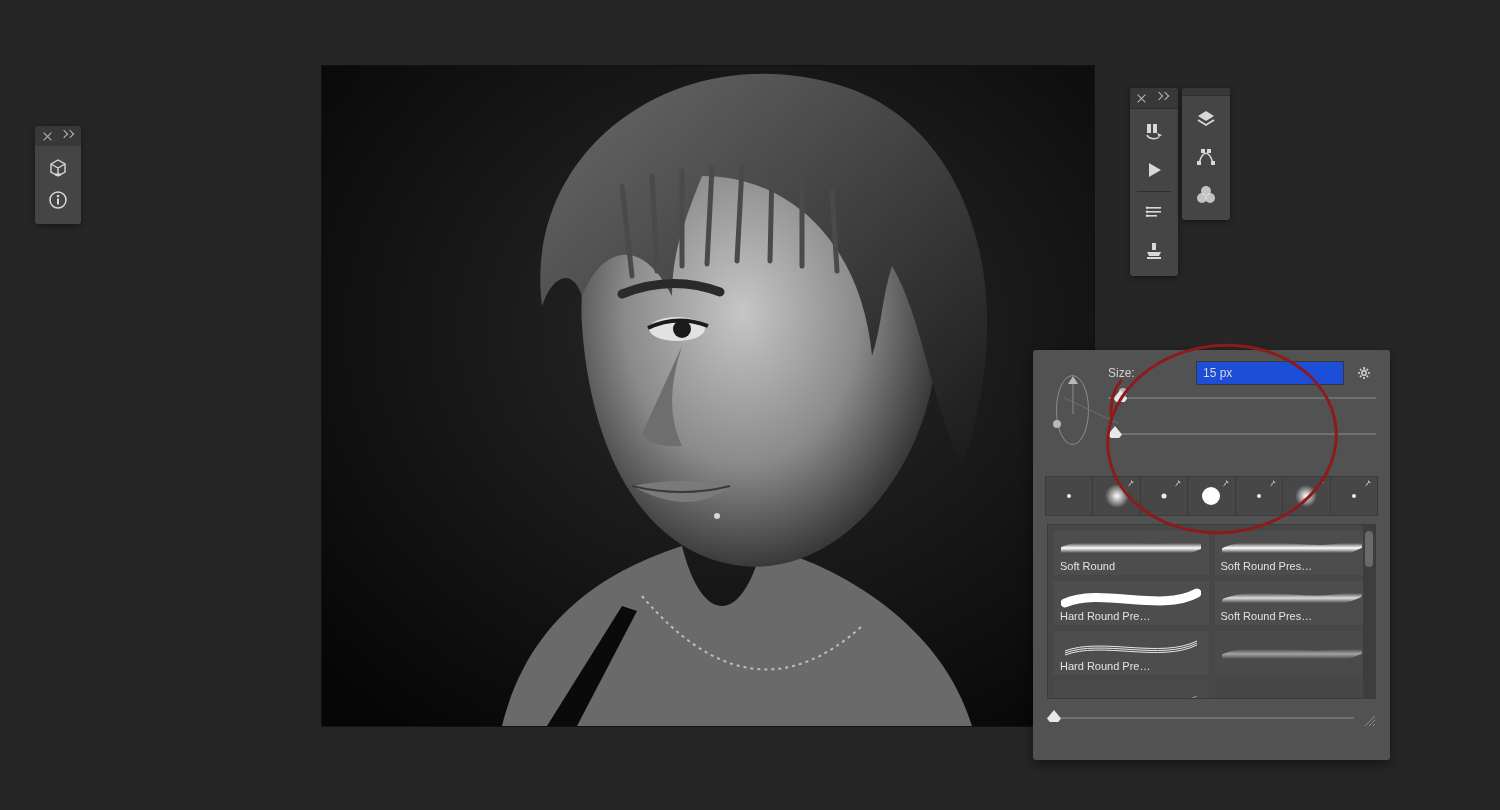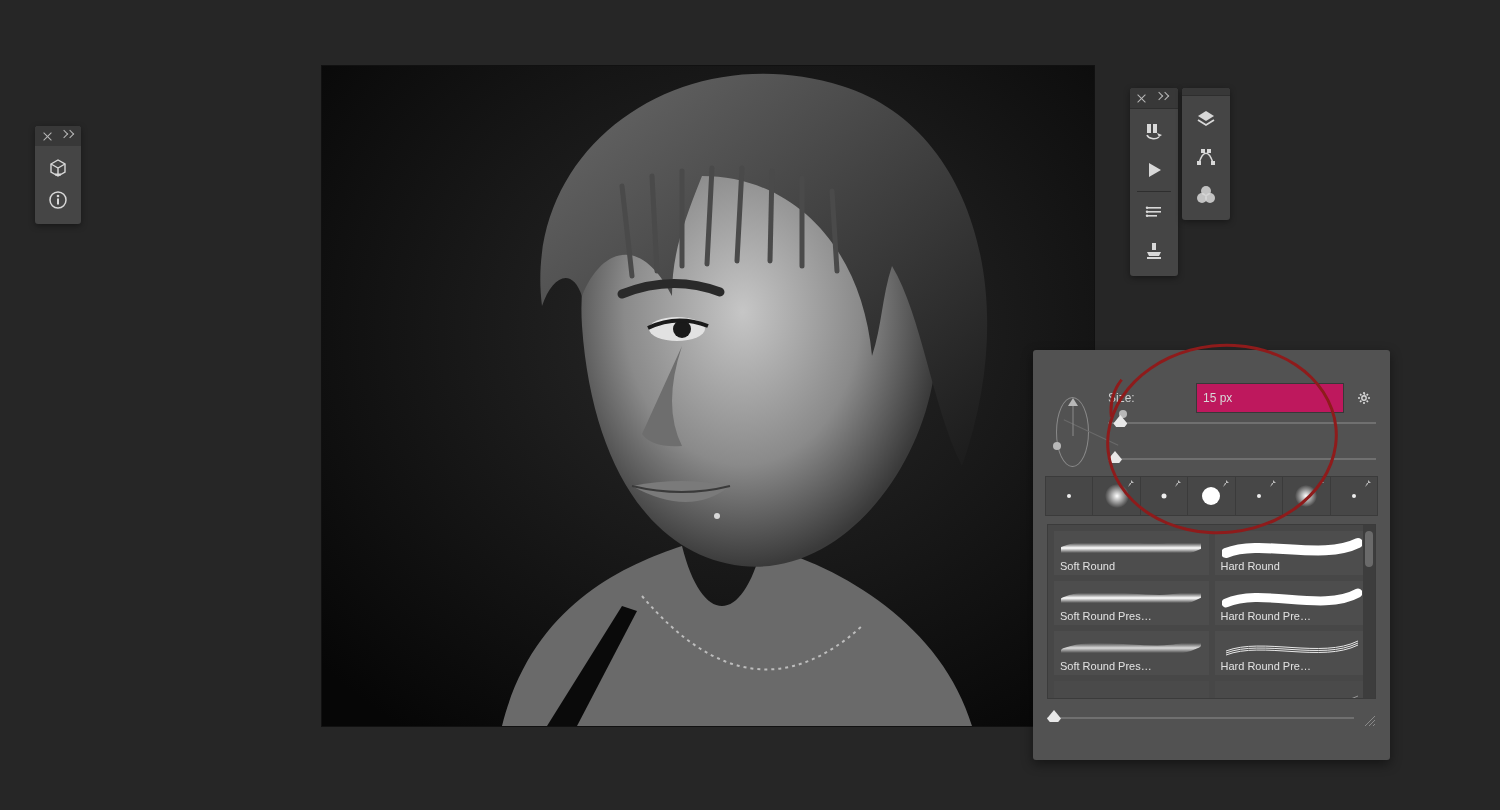--- a/index.html
+++ b/index.html
@@ -27,32 +27,32 @@
   
   .right-dock{position:absolute;left:1130px;top:88px;width:100px;display:flex;gap:4px}
   .dock-col{flex:0 0 48px;background:#454545;border-radius:3px;box-shadow:0 2px 6px rgba(0,0,0,.4);display:flex;flex-direction:column}
   .dock-col .panel-titlebar{padding:0 7px}
   .dock-col .body{display:flex;flex-direction:column;align-items:center;padding:4px 0 6px;border-top:1px solid #2e2e2e}
   .dock-btn{width:40px;height:38px;display:flex;align-items:center;justify-content:center;color:#d8d8d8}
   .dock-sep{width:34px;height:1px;background:#2e2e2e;margin:2px 0}
 
   
   .brush-panel{position:absolute;left:1033px;top:350px;width:357px;height:410px;background:#525252;border-radius:3px;box-shadow:0 4px 12px rgba(0,0,0,.45);padding:12px 14px 10px}
-  .brush-top{display:flex;align-items:flex-end;gap:14px;height:110px}
+  .brush-top{display:flex;align-items:flex-start;gap:14px;height:110px}
   .angle-picker{width:80px;height:80px;position:relative;margin-top:8px;margin-left:4px}
   .angle-picker .ring{position:absolute;inset:5px;border:1px solid #8a8a8a;border-radius:50%}
   .angle-picker .arrow{position:absolute;left:50%;top:6px;width:0;height:0;border-left:5px solid transparent;border-right:5px solid transparent;border-bottom:8px solid #b8b8b8;transform:translateX(-50%)}
   .angle-picker .stem{position:absolute;left:50%;top:14px;width:1px;height:30px;background:#8a8a8a;transform:translateX(-50%)}
   .angle-picker .cross{position:absolute;left:10px;top:50%;width:60px;height:1px;background:#6a6a6a;transform:rotate(25deg)}
   .angle-picker .dot{position:absolute;width:8px;height:8px;border-radius:50%;background:#b8b8b8}
 
   .brush-fields{flex:1;display:flex;flex-direction:column;gap:5px}
   .field-row{display:flex;align-items:center;gap:10px;height:22px}
   .field-row label{width:78px;font-size:12px;color:#d0d0d0}
-  .num-input{flex:0 0 88px;height:30px;background:#be185d;border:1px solid #383838;color:#d8d8d8;font-size:12px;padding:0 6px;font-family:inherit}
+  .num-input{flex:0 0 88px;height:24px;background:#1d4ed8;border:1px solid #383838;color:#d8d8d8;font-size:12px;padding:0 6px;font-family:inherit}
   .slider{position:relative;height:18px;margin:0 0 4px 0}
   .slider .track{position:absolute;left:0;right:0;top:8px;height:2px;background:#707070}
   .slider .thumb{position:absolute;top:1px;width:14px;height:12px;background:#e8e8e8;clip-path:polygon(50% 0,100% 70%,80% 100%,20% 100%,0 70%)}
   .gear-btn{width:22px;height:22px;display:flex;align-items:center;justify-content:center;color:#d8d8d8;margin-left:auto}
   .newpreset-btn{width:22px;height:22px;display:flex;align-items:center;justify-content:center;color:#d8d8d8;margin-left:auto}
 
   .tip-row{display:flex;gap:0;height:40px;margin:4px -2px 8px -2px;background:#474747;border:1px solid #3b3b3b}
   .tip-cell{flex:1;display:flex;align-items:center;justify-content:center;border-left:1px solid #3b3b3b;position:relative}
   .tip-cell:first-child{border-left:none}
   .pin{position:absolute;top:2px;right:4px}
@@ -339,28 +339,20 @@
               </linearGradient>
             </defs>
             <path d="M4 16 C 40 2 100 24 136 6" stroke="url(#soft)" stroke-width="14" fill="none" stroke-linecap="round"></path>
           </svg>
         </div>
       <div class="name">Soft Round</div>
     </div>
     <div class="preset">
       <div class="stroke">
           <svg width="140" height="22">
-            <path d="M4 16 C 40 2 100 24 136 6" stroke="#fff" stroke-width="10" fill="none" stroke-linecap="round"></path>
-          </svg>
-        </div>
-      <div class="name">Hard Round</div>
-    </div>
-    <div class="preset">
-      <div class="stroke">
-          <svg width="140" height="22">
             <path d="M4 16 C 40 0 100 26 136 6" stroke="url(#soft)" stroke-width="12" fill="none" stroke-linecap="round"></path>
           </svg>
         </div>
       <div class="name">Soft Round Pres…</div>
     </div>
     <div class="preset">
       <div class="stroke">
           <svg width="140" height="22">
             <path d="M4 16 C 40 0 100 26 136 6" stroke="#fff" stroke-width="9" fill="none" stroke-linecap="round"></path>
           </svg>

